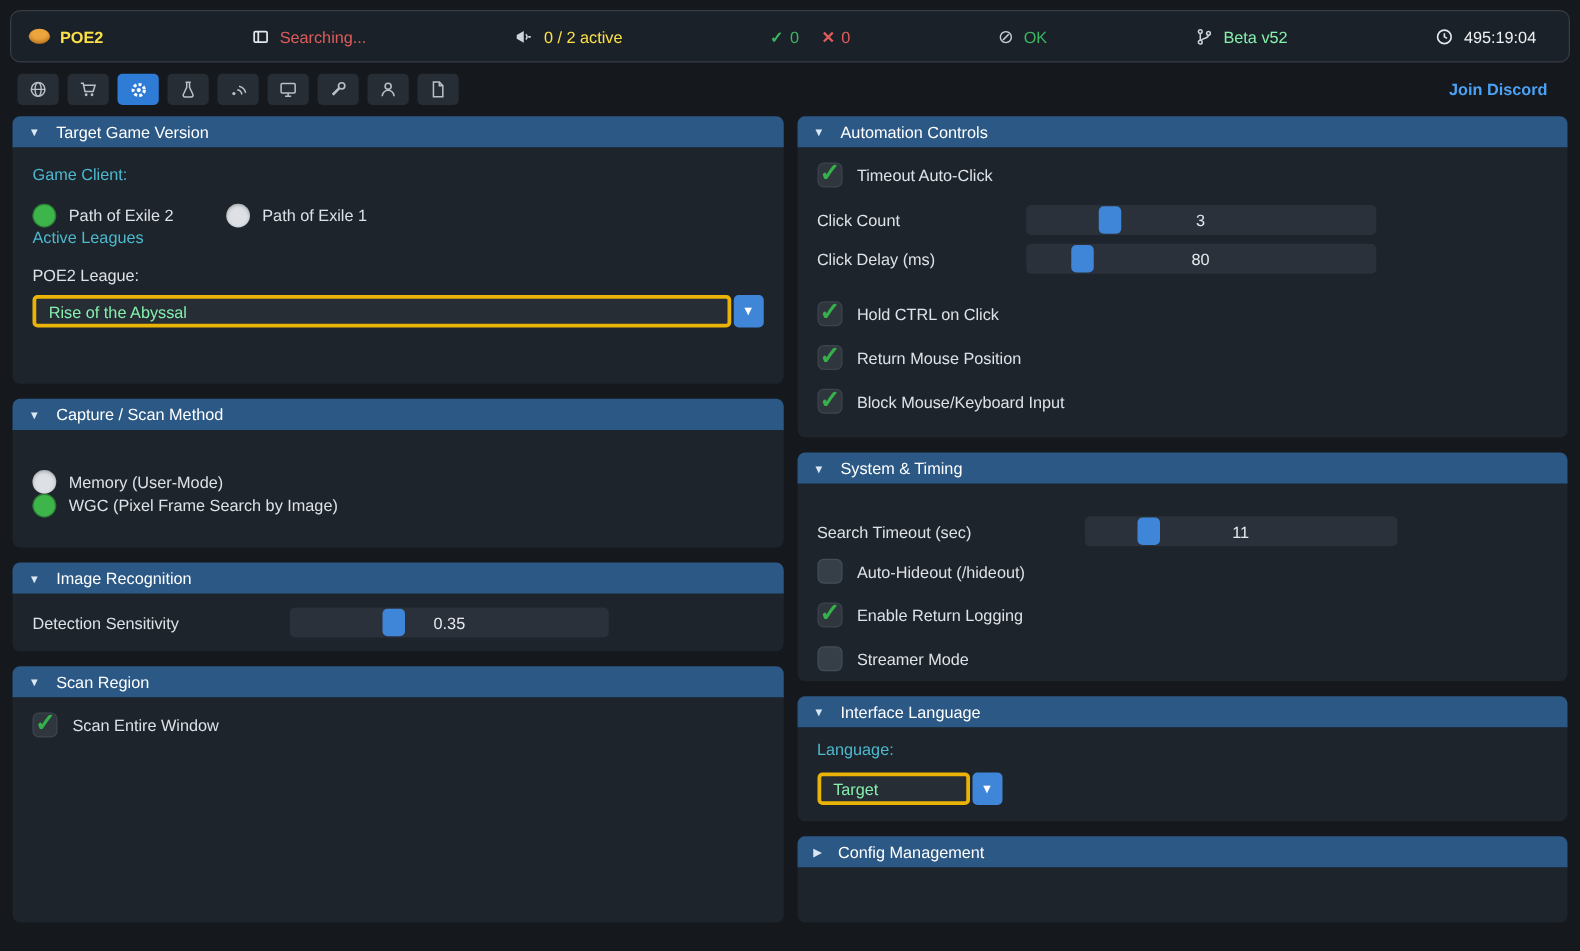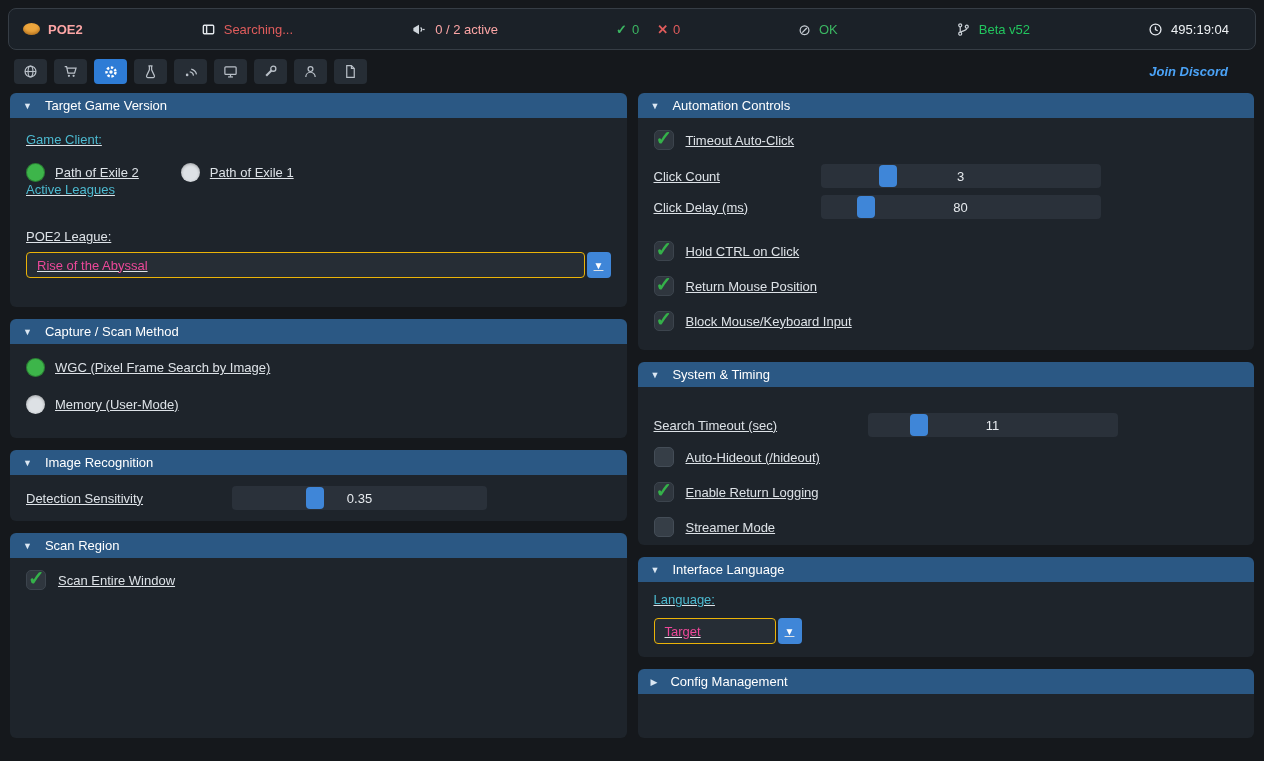--- a/index.html
+++ b/index.html
@@ -10,61 +10,61 @@
   }
   
   .status-bar {
     margin: 8px 8px 0; height: 42px; padding: 0 26px 0 14px;
     background: #1b2128; border: 1px solid #363d45; border-radius: 8px;
     display: flex; align-items: center; justify-content: space-between;
   }
   .sitem { display: flex; align-items: center; gap: 8px; }
   .poe-logo { width: 17px; height: 12px; border-radius: 50%; background: #eda63d;
               box-shadow: inset 0 -2px 3px rgba(120,60,0,.45); }
-  .t-orange { color: #fca5a5; } .t-red { color: #e05c5c; }
-  .t-green { color: #3bb662; } .t-blue { color: #22c55e; }
+  .t-orange { color: #fde047; } .t-red { color: #e05c5c; }
+  .t-green { color: #3bb662; } .t-blue { color: #86efac; }
   .t-white { color: #eef1f4; }
   .mini-gap { display: inline-flex; gap: 5px; align-items: center; }
   .no-entry { font-size: 15px; color: #c7cdd4; line-height: 1; }
   
   .tabbar { margin: 9px 8px 0; padding: 0 6px; display: flex; align-items: center; gap: 7px; }
   .tab { width: 33px; height: 25px; background: #262d35; border-radius: 4px;
          display: flex; align-items: center; justify-content: center; cursor: pointer; }
   .tab.active { background: #2e7cd6; }
   .spacer { flex: 1; }
-  .join { color: #4ba3f7; font-weight: 700; margin-right: 22px; cursor: pointer; font-style: italic; }
+  .join { color: #4ba3f7; font-weight: 700; margin-right: 12px; cursor: pointer; }
   
   .content { display: grid; grid-template-columns: 1fr 1fr; gap: 11px; padding: 9px 10px 0; align-items: start; }
   .col { display: flex; flex-direction: column; gap: 12px; }
   .sec-h { height: 25px; background: #2b5884; border-radius: 6px 6px 0 0;
            display: flex; align-items: center; gap: 13px; padding: 0 13px; color: #fff; cursor: pointer; }
   .sec-h.collapsed { border-radius: 6px 6px 0 0; }
   .sec-h .tri { font-size: 9px; color: #dbe7f3; }
-  .sec-b { background: #1e242b; border-radius: 0 0 6px 6px; padding: 12px 16px; text-decoration: underline; }
+  .sec-b { background: #1e242b; border-radius: 0 0 6px 6px; padding: 12px 16px; }
   .cyan { color: #4cb9cf; }
   .row { display: flex; align-items: center; }
   
   .radio { width: 19px; height: 19px; border-radius: 50%; flex: none; cursor: pointer; }
   .radio.on  { background: #3db54a; box-shadow: inset 0 0 0 1px rgba(0,0,0,.3); }
   .radio.off { background: #dde1e5; box-shadow: inset 0 1px 3px rgba(0,0,0,.3); }
   .rlabel { margin-left: 10px; text-align: center; }
   
   .cb { width: 20px; height: 20px; border-radius: 5px; background: #2f363e;
         border: 1px solid #3c444d; position: relative; flex: none; cursor: pointer; }
   .cb .mk { position: absolute; left: 1px; top: -5px; font-size: 20px; font-weight: 700; color: #35b14a; }
   .cb.off { background: #363e47; border-color: #444d57; }
   .cblabel { margin-left: 12px; }
   
   .slider { position: relative; height: 24px; background: #2a313a; border-radius: 4px; cursor: pointer; flex: none; }
   .slider .val { position: absolute; inset: 0; display: flex; align-items: center; justify-content: center; color: #e6eaee; }
   .slider .hd { position: absolute; top: 1px; width: 18px; height: 22px; background: #3f86d8; border-radius: 4px; cursor: grab; }
   
   .dd { display: flex; height: 26px; }
-  .dd .txt { flex: 1; background: #262d35; border: 1px solid #eab308; border-radius: 4px;
-             display: flex; align-items: center; padding: 0 10px; color: #ec4899; }
+  .dd .txt { flex: 1; background: #262d35; border: 3px solid #eab308; border-radius: 4px;
+             display: flex; align-items: center; padding: 0 10px; color: #86efac; }
   .dd .btn { width: 24px; margin-left: 2px; background: #3f86d8; border-radius: 4px; flex: none;
              display: flex; align-items: center; justify-content: center; color: #fff; font-size: 10px; cursor: pointer; }
   svg { display: block; }
 </style>
 </head>
 <body>
 
 <div class="status-bar">
   <div class="sitem">
     <span class="poe-logo"></span>
@@ -191,43 +191,43 @@
       </div>
       <div class="sec-b" style="height:189px">
         <div class="cyan" style="margin-top:2px">Game Client:</div>
         <div class="row" style="margin-top:16px">
           <span class="radio on"></span>
           <span class="rlabel">Path of Exile 2</span>
           <span class="radio off" style="margin-left:42px"></span>
           <span class="rlabel">Path of Exile 1</span>
         </div>
         <div class="cyan" style="">Active Leagues</div>
-        <div style="margin-top:32px">POE2 League:</div>
+        <div style="margin-top:16px">POE2 League:</div>
         <div class="dd" style="margin-top:8px">
           <div class="txt">Rise of the Abyssal</div>
           <div class="btn">
             <span>▼</span>
           </div>
         </div>
       </div>
     </div>
 
     <div>
       <div class="sec-h">
         <span class="tri">▼</span>
         <span>Capture / Scan Method</span>
       </div>
       <div class="sec-b" style="height:94px;padding-top:14px">
+        <div class="row" style="margin-top:18px">
+          <span class="radio off"></span>
+          <span class="rlabel">Memory (User-Mode)</span>
+        </div>
         <div class="row">
           <span class="radio on"></span>
           <span class="rlabel">WGC (Pixel Frame Search by Image)</span>
-        </div>
-        <div class="row" style="margin-top:18px">
-          <span class="radio off"></span>
-          <span class="rlabel">Memory (User-Mode)</span>
         </div>
       </div>
     </div>
 
     <div>
       <div class="sec-h">
         <span class="tri">▼</span>
         <span>Image Recognition</span>
       </div>
       <div class="sec-b row" style="height:46px;padding-top:0;padding-bottom:0">

